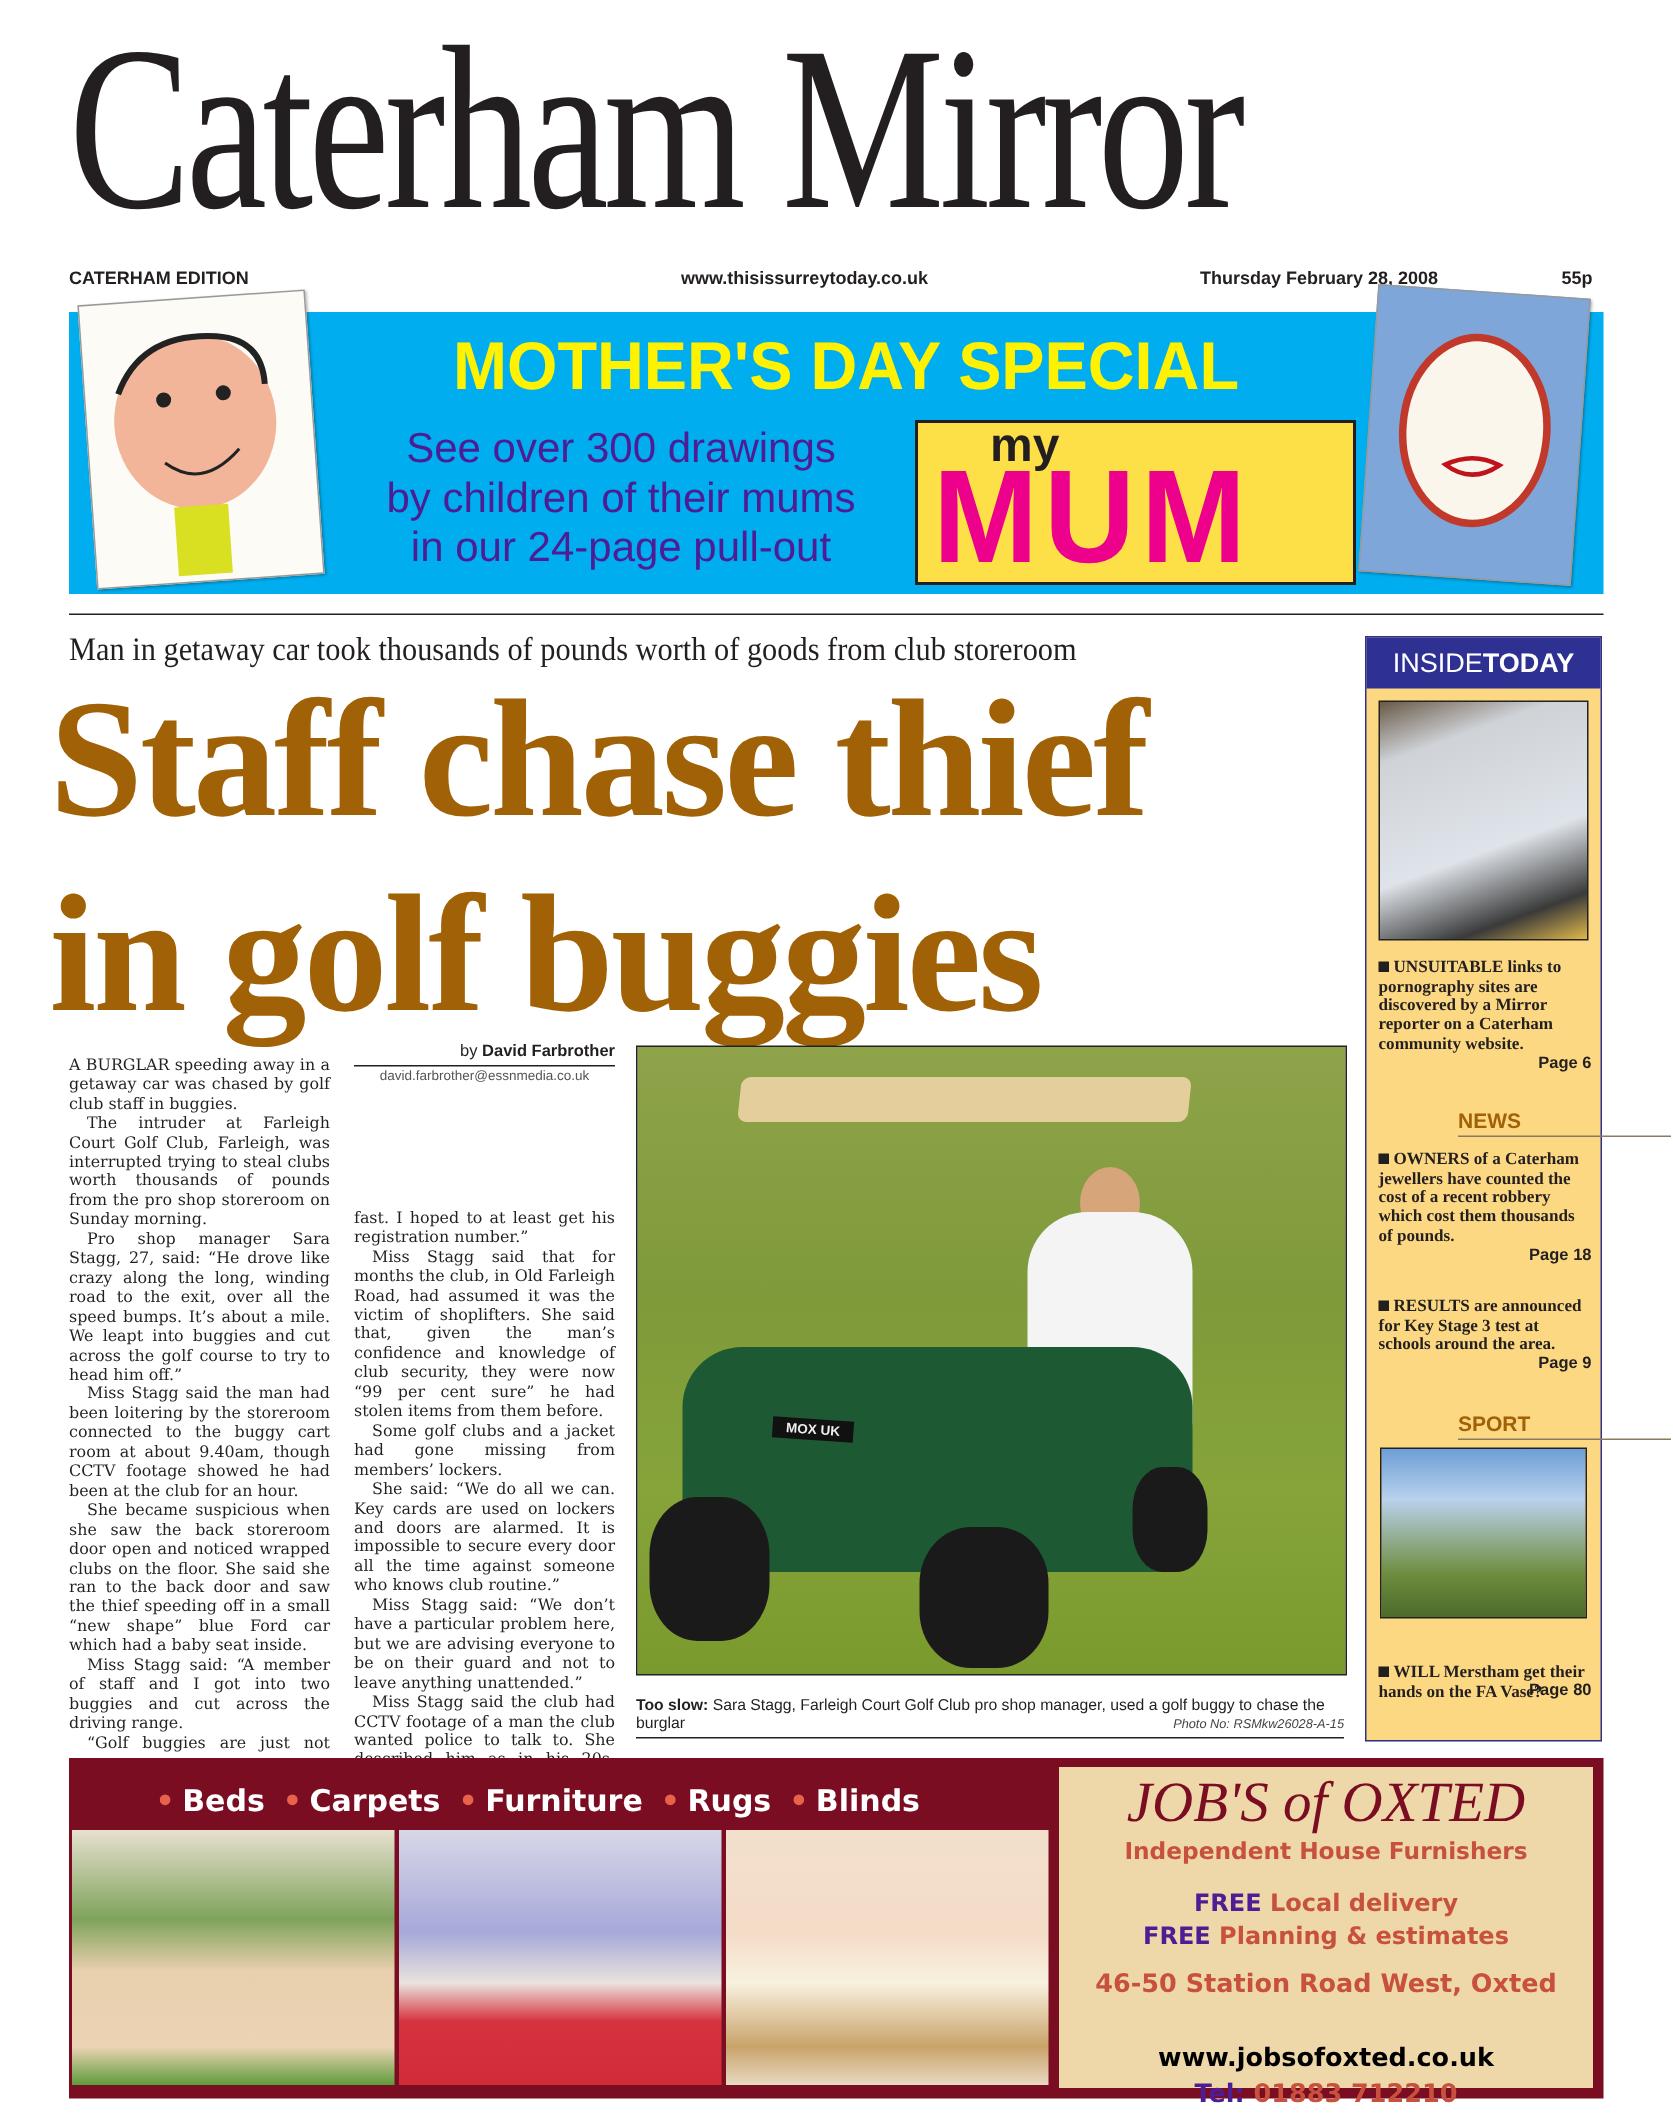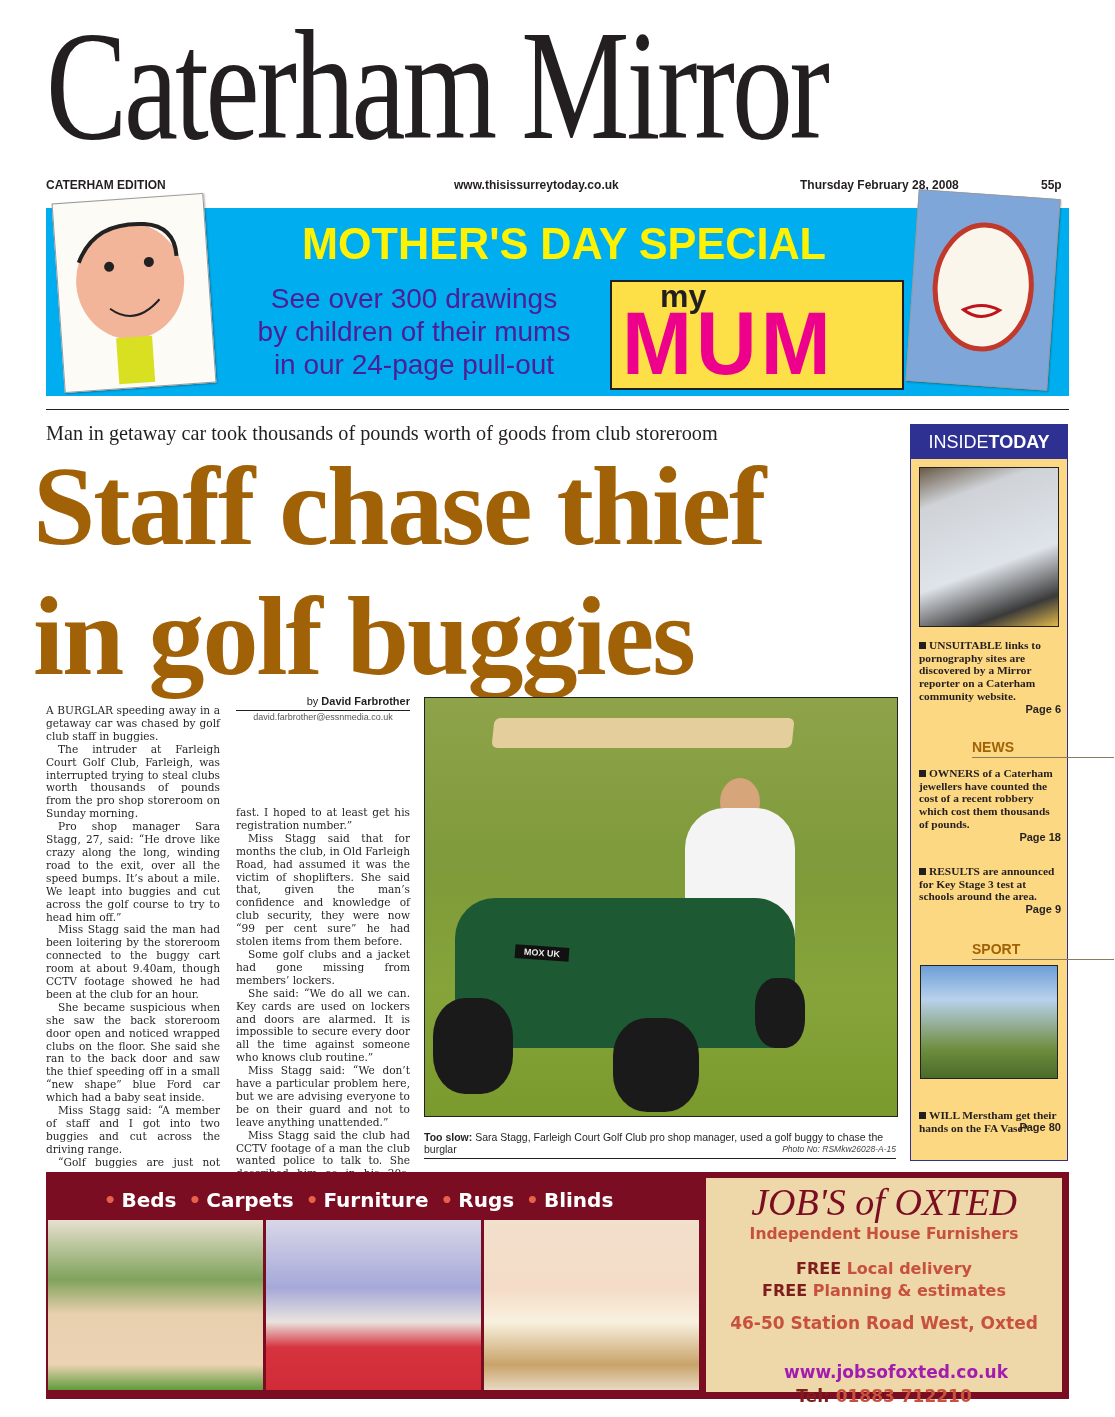--- a/index.html
+++ b/index.html
@@ -65,26 +65,26 @@
   .ad-strip { position:absolute; left:0; top:8px; width:620px; height:40px; text-align:center; font-family:"DejaVu Sans", sans-serif; font-weight:bold; font-size:20px; line-height:40px; color:#ffffff; }
   .ad-dot { color:#e8614a; margin:0 5px; }
   .ad-photo { position:absolute; top:48px; height:170px; }
   .ad-photo.p1 { left:2px; width:215px; background:linear-gradient(180deg,#e7e0cf 0%,#7fa35b 35%,#e8cfae 55%,#ecd3b3 85%,#5e9b3b 100%); }
   .ad-photo.p2 { left:220px; width:215px; background:linear-gradient(180deg,#d8d7e8 0%,#a6a8d9 40%,#e9e3dd 60%,#d6333f 75%,#d12b38 100%); }
   .ad-photo.p3 { left:438px; width:215px; background:linear-gradient(180deg,#f2e0cc 0%,#f4dcc7 40%,#f8f1df 60%,#c9a36a 85%,#e8d9c2 100%); }
   .ad-right { position:absolute; left:660px; top:6px; width:356px; height:214px; background:#eed7a8; }
   .jobs-title { position:absolute; left:0; top:2px; width:356px; text-align:center; font-family:"Liberation Serif", serif; font-style:italic; font-size:38px; color:#7a0d22; }
   .jobs-sub { position:absolute; left:0; top:47px; width:356px; text-align:center; font-family:"DejaVu Sans", sans-serif; font-weight:bold; font-size:15.5px; color:#c8513e; }
   .jobs-line { position:absolute; left:0; width:356px; text-align:center; font-family:"DejaVu Sans", sans-serif; font-weight:bold; color:#c8513e; }
-  .jobs-line .dark { color:#7f1d1d; }
+  .jobs-line .dark { color:#4c1d95; }
   .jobs-free1 { top:81px; font-size:16px; }
   .jobs-free2 { top:103px; font-size:16px; }
   .jobs-addr { top:135px; font-size:17px; }
   .jobs-tel { top:160px; font-size:17px;margin-top:48px; }
-  .jobs-web { top:184px; font-size:17px; color:#a21caf;margin-left:12px; }
+  .jobs-web { top:184px; font-size:17px; color:#000000; }
 </style>
 </head>
 <body>
 
 <div class="masthead">
   <span class="masthead-title">Caterham Mirror</span>
 </div>
 
 <div class="dateline">
   <span style="left:0;">CATERHAM EDITION</span>

